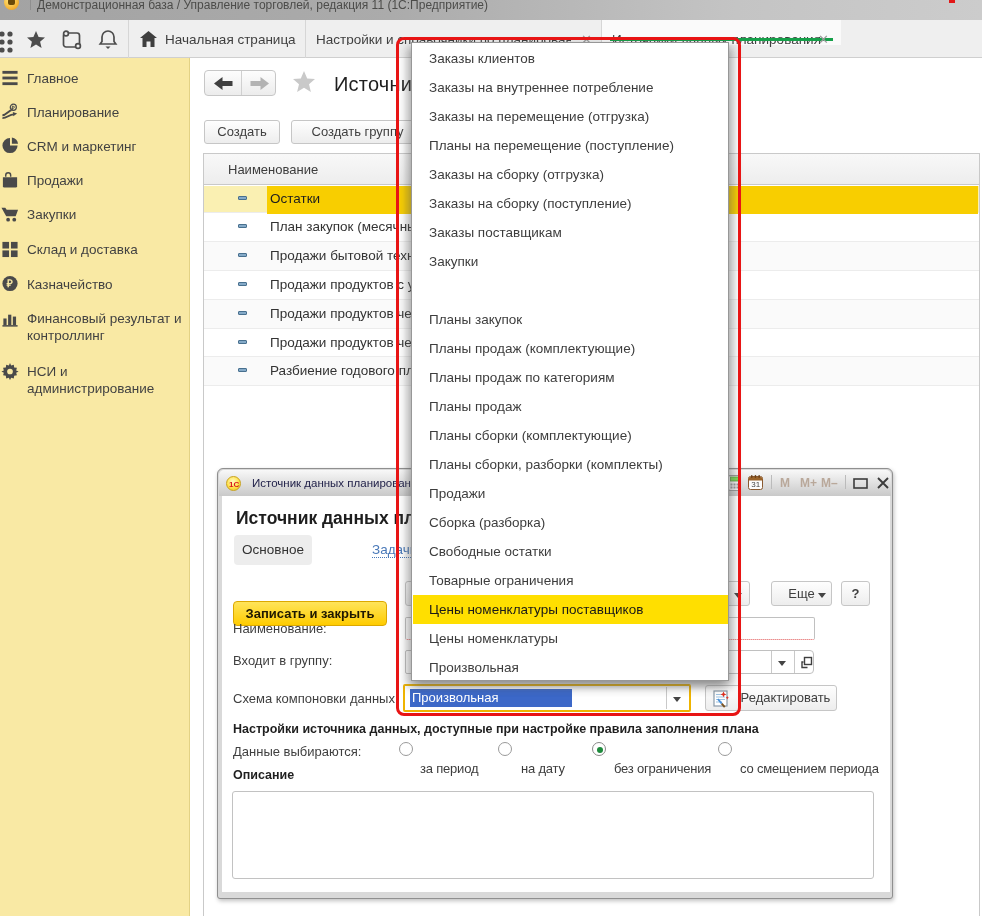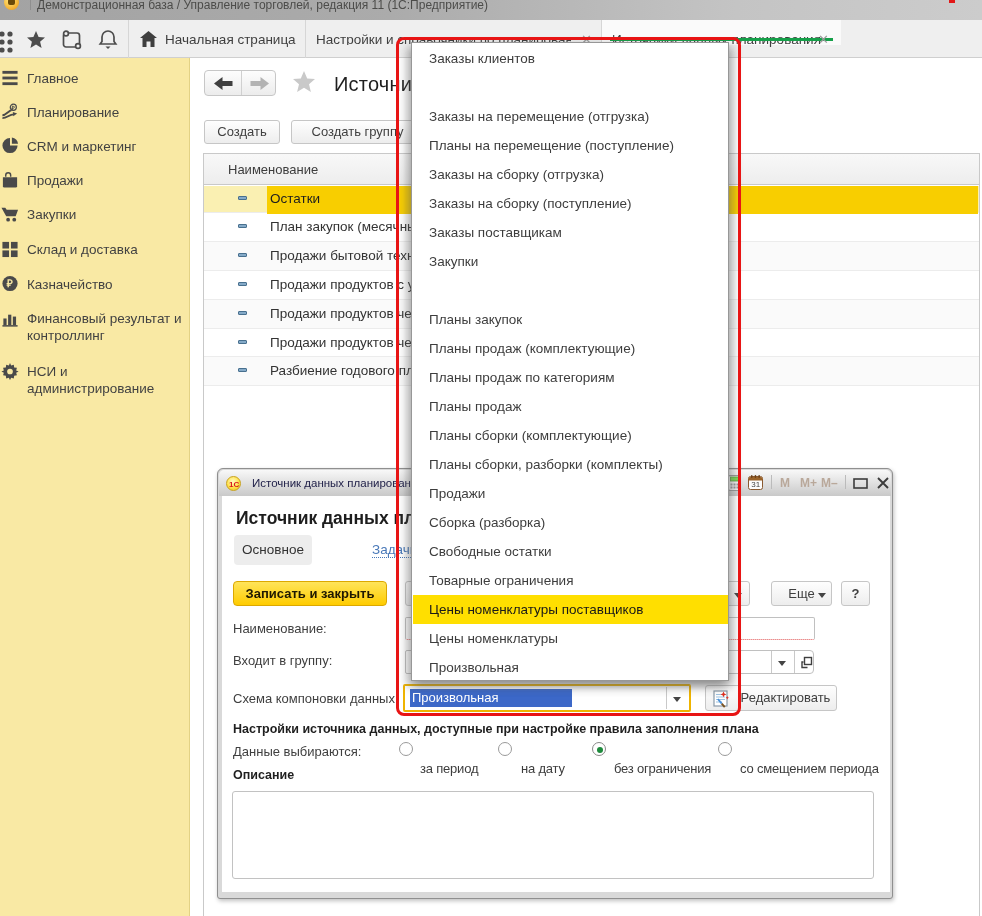--- a/index.html
+++ b/index.html
@@ -61,21 +61,21 @@
   background:linear-gradient(#f8f8f8,#c9c9c9); }
 #dlgbody { position:absolute; left:4px; top:27px; width:668px; height:396px; background:#fff; }
 #dlgtitle .logo { position:absolute; left:7px; top:6px; width:15px; height:15px; border-radius:50%;
   background:radial-gradient(circle at 45% 35%, #fff7b0 10%, #ffe14a 55%, #e8b91e 100%); border:1px solid #c9a21a;}
 #dlgtitle .logo:after { content:"1С"; position:absolute; left:2px; top:2.5px; font-size:8px; font-weight:bold; color:#d71920; }
 #dlgtitle .dtext { position:absolute; left:33px; top:6.5px; font-size:11.5px; color:#22224a; }
 
 .dlabel { position:absolute; left:11px; color:#3f3f3f; }
 .field { position:absolute; background:#fff; border:1px solid #c0c0c0; border-radius:2px; }
 .dlink { color:#4878b8; border-bottom:1px dotted #4878b8; font-size:13.5px;margin-left:48px; }
-.ybtn { background:linear-gradient(#ffe45a,#fc0); border:1px solid #dca800; border-radius:4px; font-weight:bold; color:#1f1800; text-align:center; line-height:24px; font-size:13px; }
+.ybtn { background:linear-gradient(#ffe45a,#fc0); border:1px solid #dca800; border-radius:4px; font-weight:bold; color:#1f1800; text-align:center; line-height:24px; font-size:13px;margin-top:20px; }
 .carr { position:absolute; width:0; height:0; border-left:4px solid transparent; border-right:4px solid transparent; border-top:5px solid #444; }
 .mbt { top:6px; font-size:12px; font-weight:bold; color:#b9a89a; }
 .radio { width:14px; height:14px; border:1px solid #9a9a9a; border-radius:50%; background:#fff; }
 .radon { border-color:#8a8a8a; }
 .radon:after { content:""; position:absolute; left:4px; top:4px; width:6px; height:6px; border-radius:50%; background:#1e8a3c; }
 .rlab { color:#3d3d3d; letter-spacing:-0.2px;margin-top:17px; }
 
 
 #dropdown { position:absolute; left:411px; top:42px; width:318px; height:639px; background:#fff;
   border:1px solid #979797; box-shadow:-4px 5px 9px rgba(90,90,90,0.45), 4px 5px 9px rgba(90,90,90,0.45); }
@@ -377,20 +377,21 @@
     <span class="radio abs" style="left:496px;top:246px"></span>
       <span class="abs rlab" style="left:518px;top:248px">со смещением периода</span>
 
     <div class="abs" style="left:11px;top:272px;font-size:12.5px;font-weight:bold;color:#1f1f1f">Описание</div>
     <div class="abs" style="left:10px;top:295px;width:642px;height:88px;border:1px solid #c2c2c2;border-radius:3px"></div>
   </div>
 </div>
 
 <div id="dropdown">
     <div class="ditem" style="top: 1px;">Заказы клиентов</div>
+    <div class="ditem" style="top: 30px;">Заказы на внутреннее потребление</div>
     <div class="ditem" style="top: 59px;">Заказы на перемещение (отгрузка)</div>
     <div class="ditem" style="top: 88px;">Планы на перемещение (поступление)</div>
     <div class="ditem" style="top: 117px;">Заказы на сборку (отгрузка)</div>
     <div class="ditem" style="top: 146px;">Заказы на сборку (поступление)</div>
     <div class="ditem" style="top: 175px;">Заказы поставщикам</div>
     <div class="ditem" style="top: 204px;">Закупки</div>
     <div class="ditem" style="top: 262px;">Планы закупок</div>
     <div class="ditem" style="top: 291px;">Планы продаж (комплектующие)</div>
     <div class="ditem" style="top: 320px;">Планы продаж по категориям</div>
     <div class="ditem" style="top: 349px;">Планы продаж</div>

